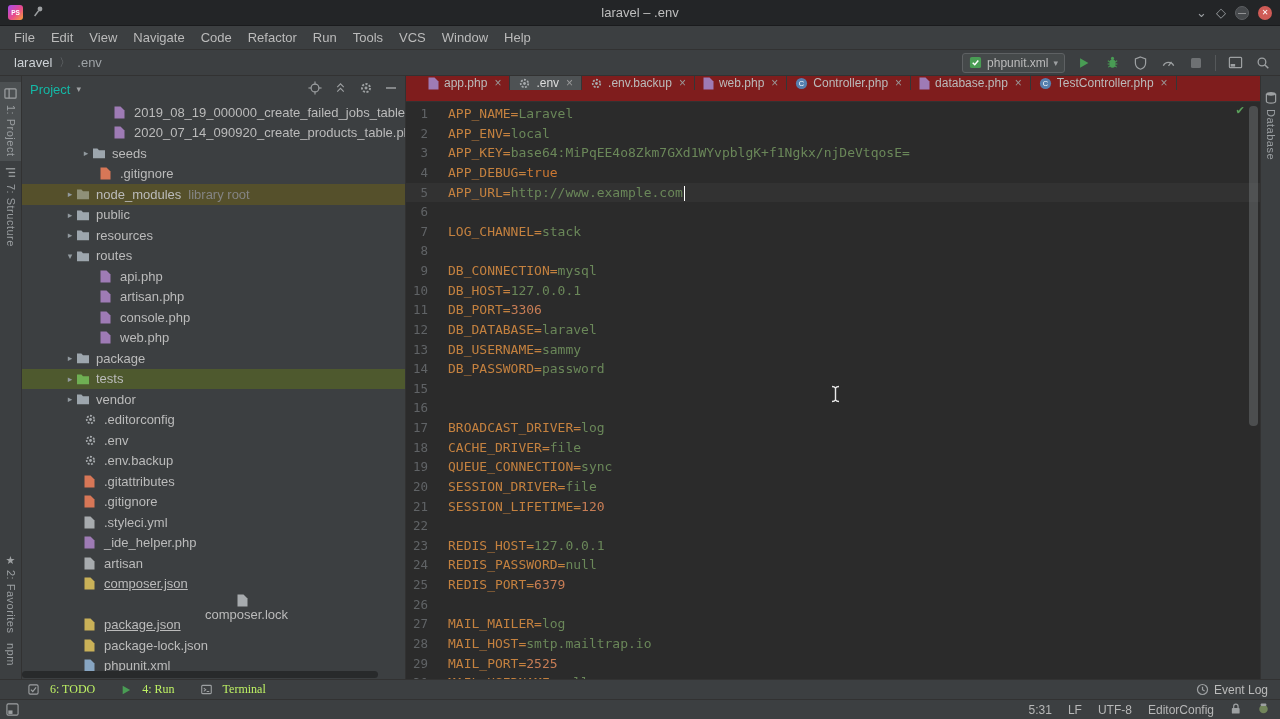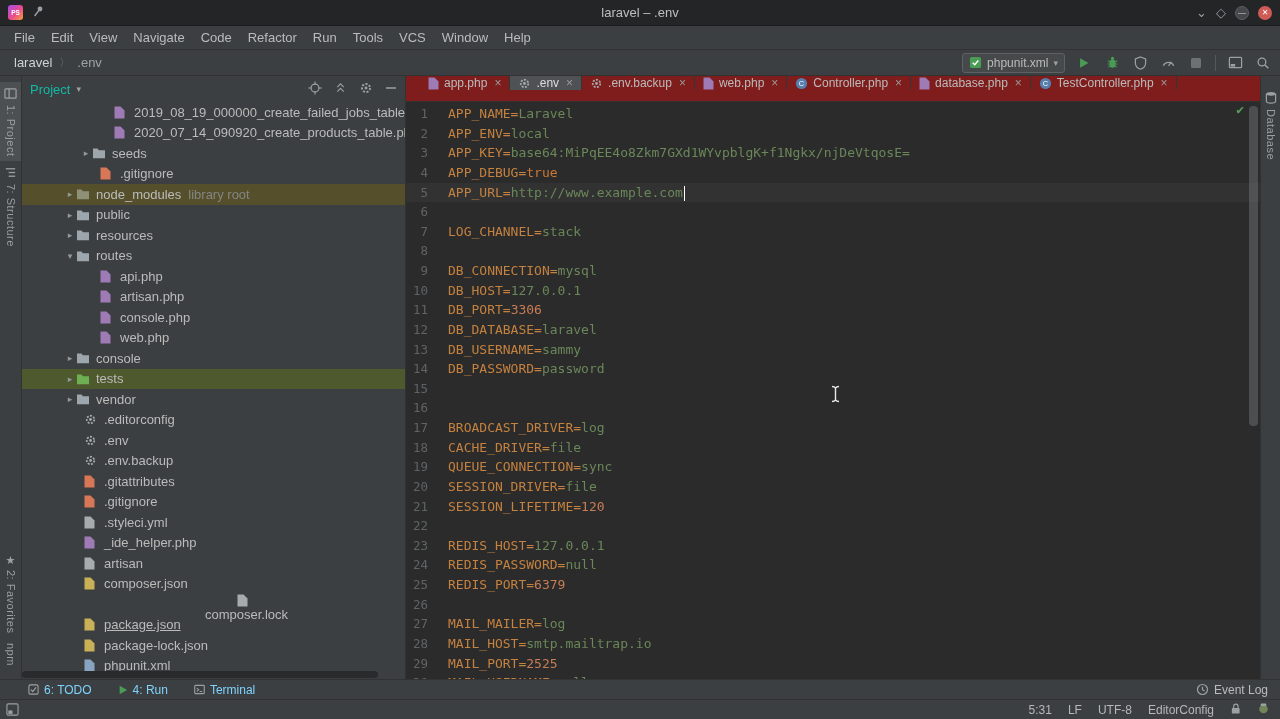--- a/index.html
+++ b/index.html
@@ -75,21 +75,21 @@
   .k  { color:#c4813f; }
   .vs { color:#6a8759; }
   .vn { color:#c77d55; }
   .vk { color:#cc7832; }
   .caret { display:inline-block; width:1.5px; height:15px; background:#ffffff; vertical-align:middle; margin-left:1px; }
   .vscroll { position:absolute; top:4px; right:2px; width:9px; height:320px; background:rgba(138,143,146,0.35); border-radius:4px; }
   .inspect { position:absolute; top:1px; right:16px; color:#5ba05b; font-size:13px; line-height:1; }
   .ibeam { position:absolute; left:424px; top:283px; }
   
   .bottombar { height:20px; flex:0 0 auto; background:#3c3f41; border-top:1px solid #323232; display:flex; align-items:center; font-size:12px; position:relative; padding-left:28px; }
-  .bb-item { display:flex; align-items:center; gap:5px; margin-right:26px; color:#7dd3fc; }
+  .bb-item { display:flex; align-items:center; gap:11px; margin-right:26px; color:#bef264;font-family:Liberation Serif, serif; }
   .bb-right { position:absolute; right:12px; display:flex; align-items:center; gap:5px; }
   .statusbar { height:20px; flex:0 0 auto; background:#3c3f41; border-top:1px solid #323232; display:flex; align-items:center; font-size:12px; color:#b7b7b7; position:relative; }
   .sb-corner { margin-left:6px; display:flex; align-items:center; }
   .sb-right { position:absolute; right:10px; display:flex; align-items:center; gap:16px; }
 </style>
 </head>
 <body>
 
 <div id="app">
 
@@ -343,21 +343,21 @@
             </span>
             <span class="tr-label">web.php</span>
           </div>
           <div class="tree-row" style="padding-left: 42px;">
             <span class="tr-arrow">▸</span>
             <span class="tr-icon">
               <svg width="14" height="12" viewBox="0 0 14 12">
                 <path d="M1 1.5 h4.4 l1.6 1.8 H13 v8 H1 Z" fill="#9da6ad"></path>
               </svg>
             </span>
-            <span class="tr-label">console</span>
+            <span class="tr-label">package</span>
           </div>
           <div class="tree-row" style="background: rgb(78, 89, 46); padding-left: 42px;">
             <span class="tr-arrow">▸</span>
             <span class="tr-icon">
               <svg width="14" height="12" viewBox="0 0 14 12">
                 <path d="M1 1.5 h4.4 l1.6 1.8 H13 v8 H1 Z" fill="#6faf53"></path>
               </svg>
             </span>
             <span class="tr-label">tests</span>
           </div>
@@ -430,21 +430,21 @@
             <span class="tr-label">_ide_helper.php</span>
           </div>
           <div class="tree-row" style="padding-left: 62px;">
             <span class="tr-icon">
               <svg width="11" height="13" viewBox="0 0 11 13">
                 <path d="M0.5 0.5 h6 l4 4 v8 h-10 Z" fill="#a7abae"></path>
               </svg>
             </span>
             <span class="tr-label">artisan</span>
           </div>
-          <div class="tree-row" style="padding-left: 62px;">
+          <div class="tree-row" style="padding-left: 62px; text-decoration: underline;">
             <span class="tr-icon">
               <svg width="11" height="13" viewBox="0 0 11 13">
                 <path d="M0.5 0.5 h6 l4 4 v8 h-10 Z" fill="#c9b158"></path>
               </svg>
             </span>
             <span class="tr-label">composer.json</span>
           </div>
           <div class="tree-row" style="padding-left: 62px; flex-direction: column;">
             <span class="tr-icon">
               <svg width="11" height="13" viewBox="0 0 11 13">

